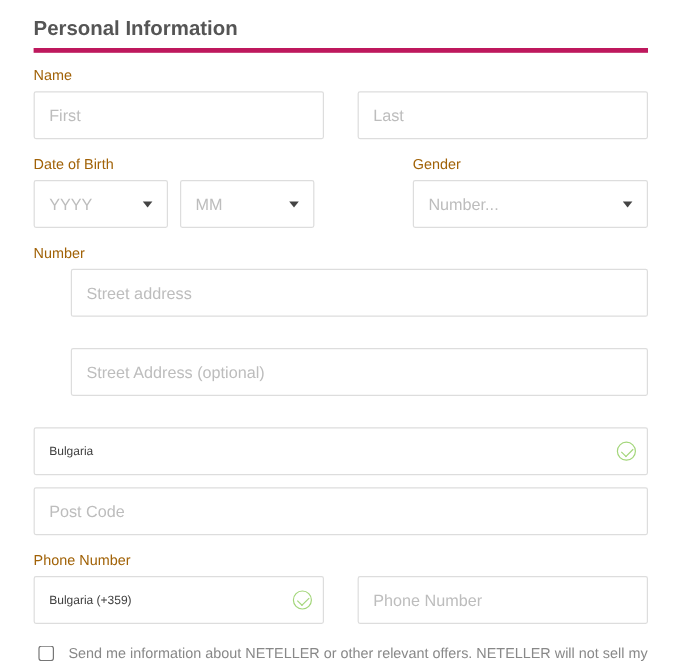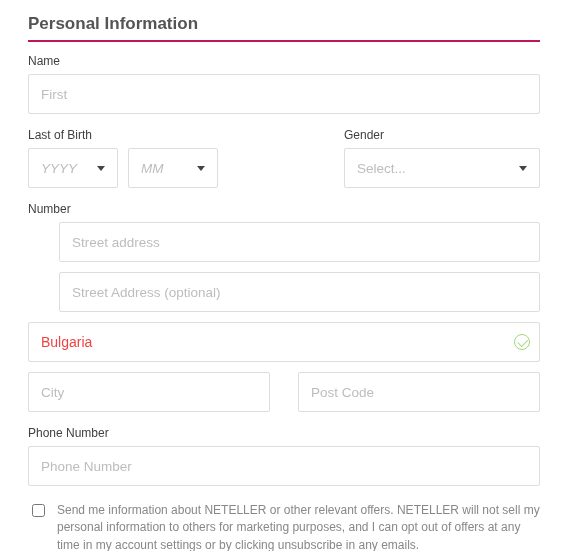--- a/index.html
+++ b/index.html
@@ -8,26 +8,26 @@
   width: 568px;
   padding: 14px 28px 20px 28px;
   color: #555;
   background: #fff;
 }
 .section-title {
   font-size: 17px;
   font-weight: 700;
   color: #555;
   padding-bottom: 6px;
-  border-bottom: 2px solid #be185d;
+  border-bottom: 4px solid #be185d;
   margin-bottom: 12px;
 }
 .field-label {
   font-size: 12px;
-  color: #404040;
+  color: #a16207;
   margin-bottom: 6px;
   display: block;
 }
 .row {
   display: flex;
   gap: 28px;
   margin-bottom: 14px;
 }
 .col { flex: 1; display: flex; flex-direction: column; }
 .input, .select {
@@ -44,29 +44,29 @@
 }
 .input::placeholder { color: #bdbdbd; }
 .select {
   display: flex;
   align-items: center;
   justify-content: space-between;
   cursor: pointer;
   position: relative;
 }
 .select .ph { color: #bdbdbd; font-size: 13.5px; }
-.select .val { color: #ef4444; font-size: 14px; }
+.select .val { color: #404040; font-size: 10px; }
 .caret {
   width: 0; height: 0;
   border-left: 4px solid transparent;
   border-right: 4px solid transparent;
   border-top: 5px solid #444;
 }
 .dob-group { display: flex; gap: 10px; }
-.dob-group .select { width: 90px; font-style: italic; }
+.dob-group .select { width: 112px; }
 .validated {
   position: relative;
 }
 .check-icon {
   width: 16px; height: 16px;
   border: 1.5px solid #a3d67a;
   border-radius: 50%;
   position: absolute;
   right: 10px;
   top: 50%;
@@ -75,21 +75,21 @@
   align-items: center;
   justify-content: center;
 }
 .check-icon::after {
   content: "";
   width: 5px; height: 8px;
   border-right: 1.5px solid #a3d67a;
   border-bottom: 1.5px solid #a3d67a;
   transform: rotate(45deg) translateY(-1px);
 }
-.stack { margin-bottom: 10px; padding-left: 31px; }
+.stack { margin-bottom: 26px; padding-left: 31px; }
 .consent {
   display: flex;
   align-items: flex-start;
   gap: 12px;
   margin-top: 16px;
   padding-left: 4px;
 }
 .consent input[type="checkbox"] {
   margin-top: 2px;
   width: 13px; height: 13px;
@@ -103,40 +103,43 @@
 </head>
 <body>
 
 <h2 class="section-title">Personal Information</h2>
 
 <label class="field-label">Name</label>
 <div class="row">
   <div class="col">
     <input class="input" placeholder="First" style="">
   </div>
+  <div class="col">
+    <input class="input" placeholder="Last" style="">
+  </div>
 </div>
 
 <div class="row">
   <div class="col">
-    <label class="field-label">Last of Birth</label>
+    <label class="field-label">Date of Birth</label>
     <div class="dob-group">
       <div class="select">
         <span class="ph">YYYY</span>
         <span class="caret"></span>
       </div>
       <div class="select">
         <span class="ph">MM</span>
         <span class="caret"></span>
       </div>
     </div>
   </div>
   <div class="col" style="max-width:196px;">
     <label class="field-label">Gender</label>
     <div class="select">
-      <span class="ph">Select...</span>
+      <span class="ph">Number...</span>
       <span class="caret"></span>
     </div>
   </div>
 </div>
 
 <label class="field-label">Number</label>
 <div class="stack">
   <input class="input" placeholder="Street address" style="">
 </div>
 <div class="stack">
@@ -147,29 +150,32 @@
   <div class="col validated">
     <div class="select">
       <span class="val">Bulgaria</span>
     </div>
     <span class="check-icon"></span>
   </div>
 </div>
 
 <div class="row">
   <div class="col">
-    <input class="input" placeholder="City" style="">
-  </div>
-  <div class="col">
     <input class="input" placeholder="Post Code" style="">
   </div>
 </div>
 
 <label class="field-label">Phone Number</label>
 <div class="row">
+  <div class="col validated">
+    <div class="select">
+      <span class="val">Bulgaria (+359)</span>
+    </div>
+    <span class="check-icon"></span>
+  </div>
   <div class="col">
     <input class="input" placeholder="Phone Number" style="">
   </div>
 </div>
 
 <div class="consent">
   <input type="checkbox" style="">
   <div class="consent-text">Send me information about NETELLER or other relevant offers. NETELLER will not sell my personal information to others for marketing purposes, and I can opt out of offers at any time in my account settings or by clicking unsubscribe in any emails.</div>
 </div>
 

